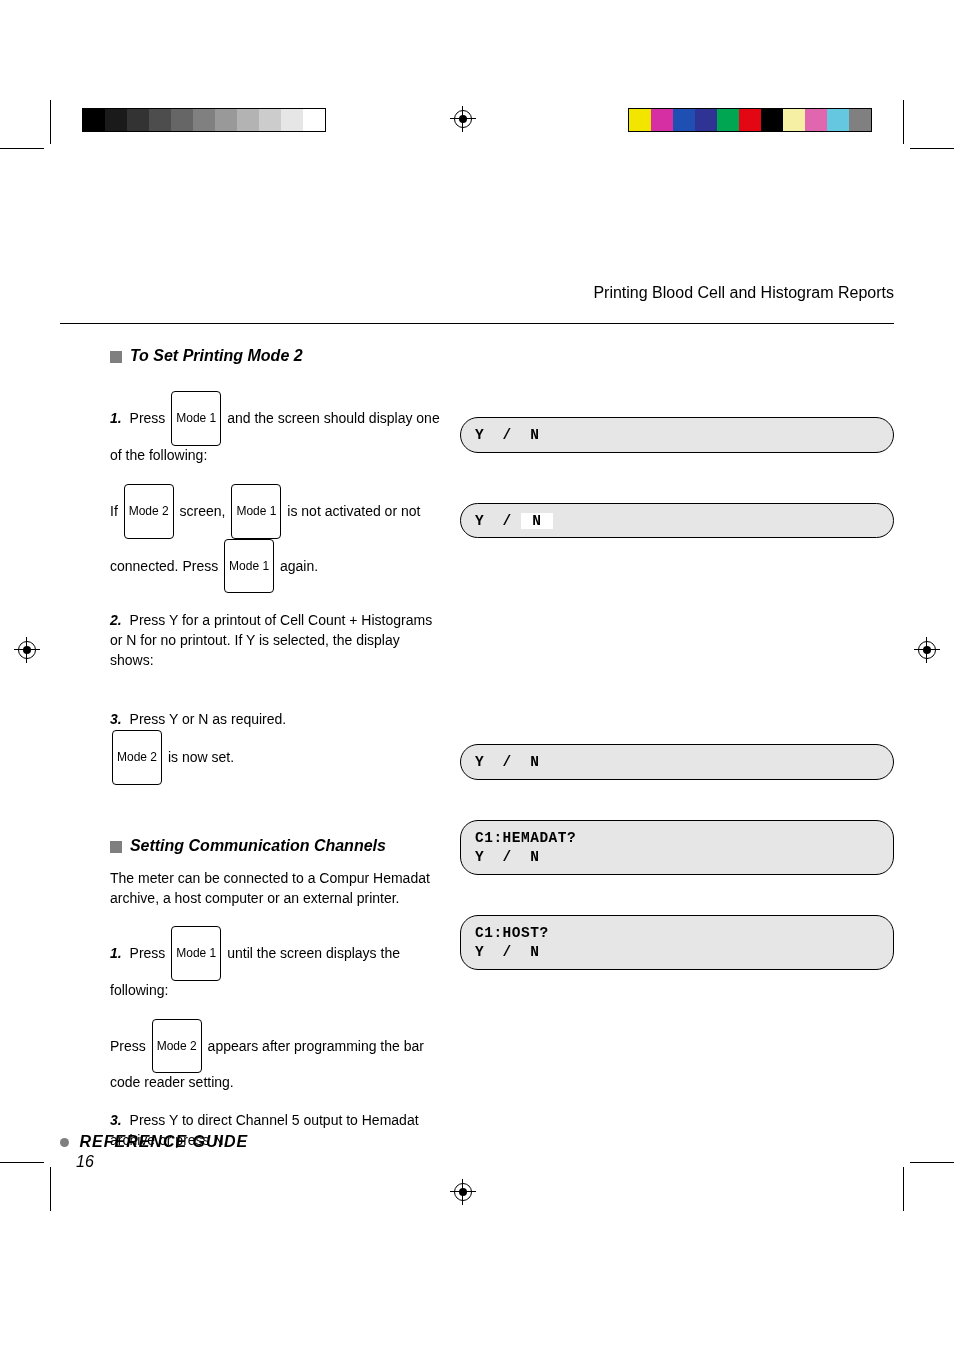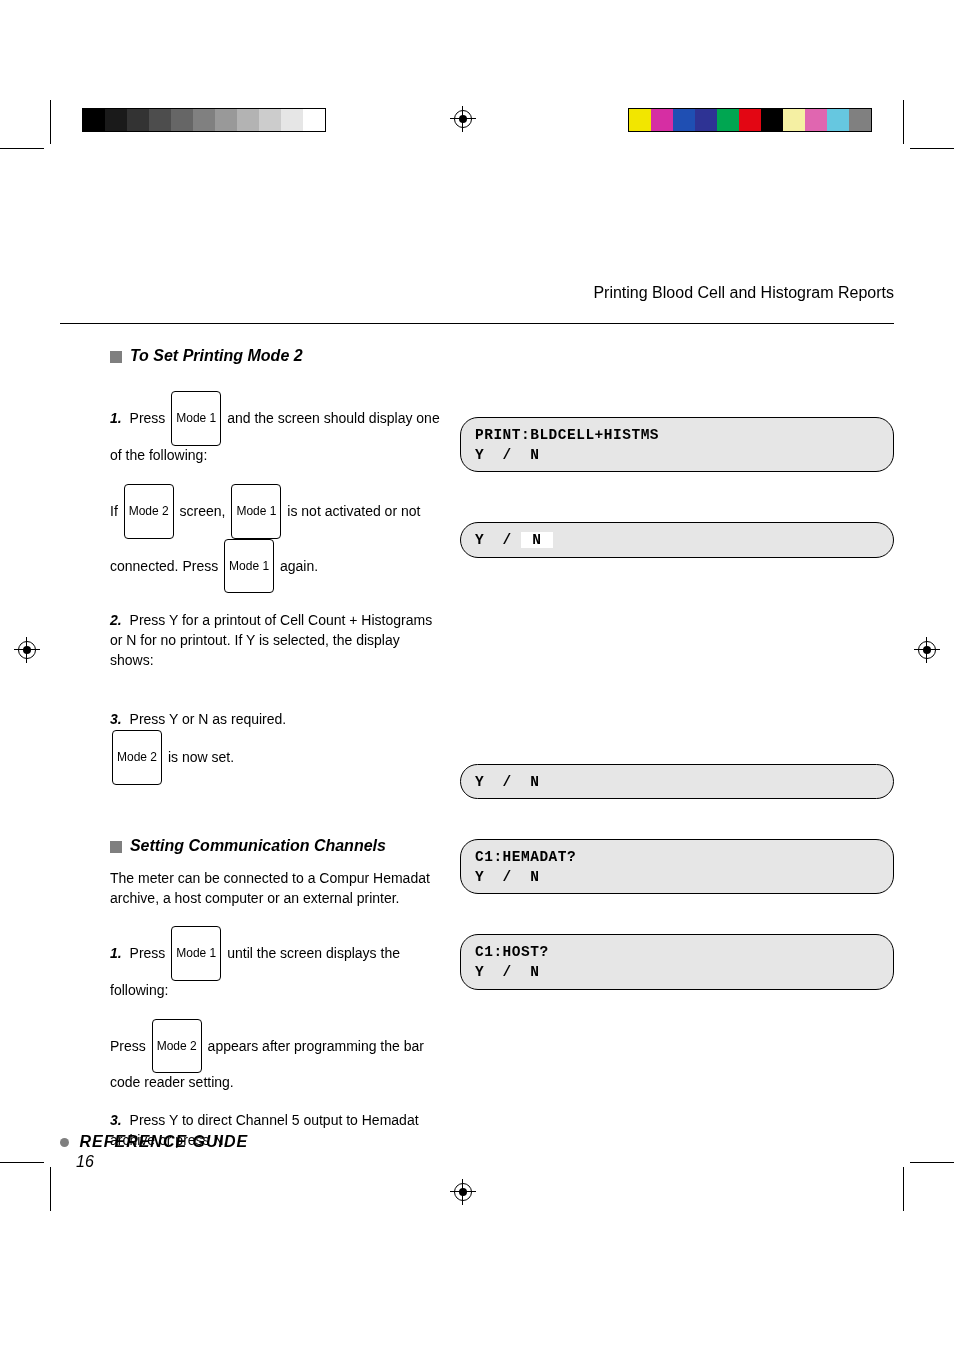--- a/index.html
+++ b/index.html
@@ -274,21 +274,20 @@
       <span>Press Y to direct Channel 5 output to Hemadat archive or press N.</span>
     </div>
 
   </div>
 
   <div class="col-right">
 
     <div style="height:72px;"></div>
 
     <div class="displaybox">
-      <div class="row">PRINT:BLDCELL+HISTMS</div>
       <div class="row">Y  /  N</div>
     </div>
 
     <div style="height:30px;"></div>
 
     <div class="displaybox">
       <div class="row"><span>Y  / </span><span class="hl"> N </span><span>        </span></div>
     </div>
 
     <div style="height:186px;"></div>

